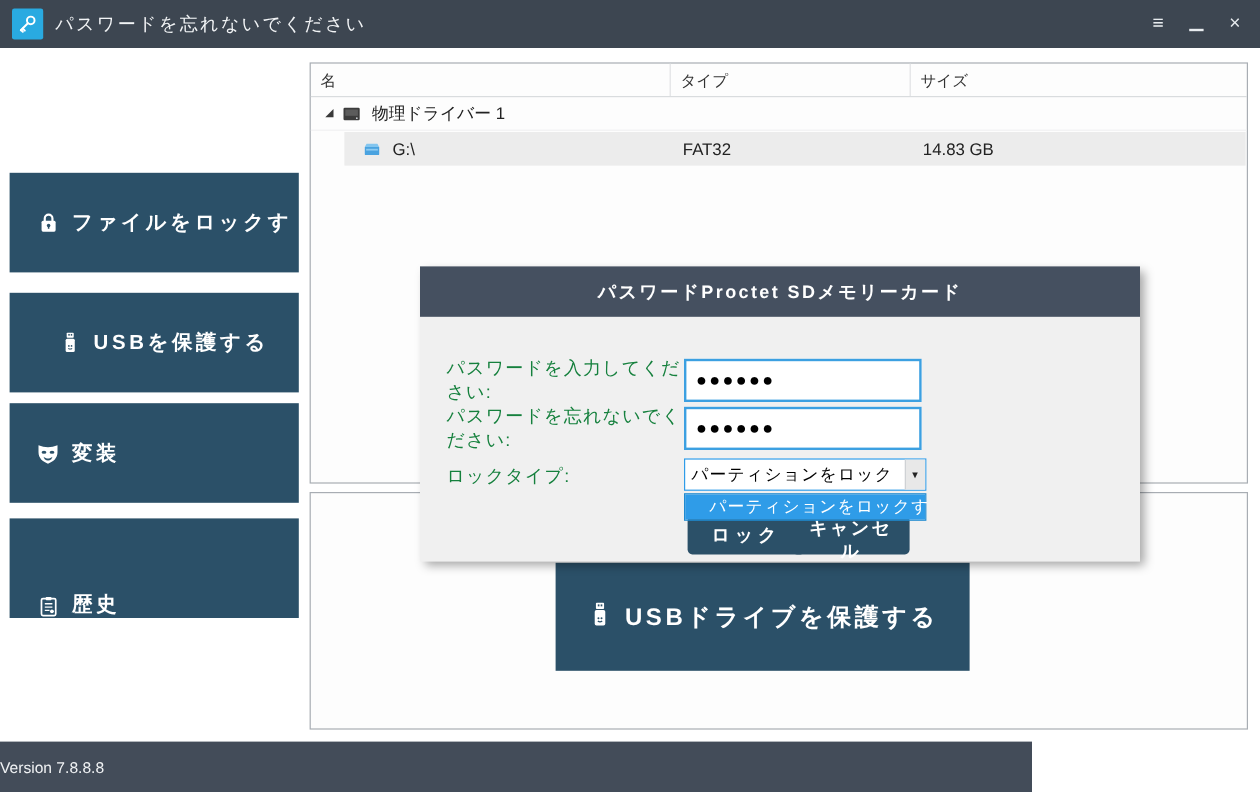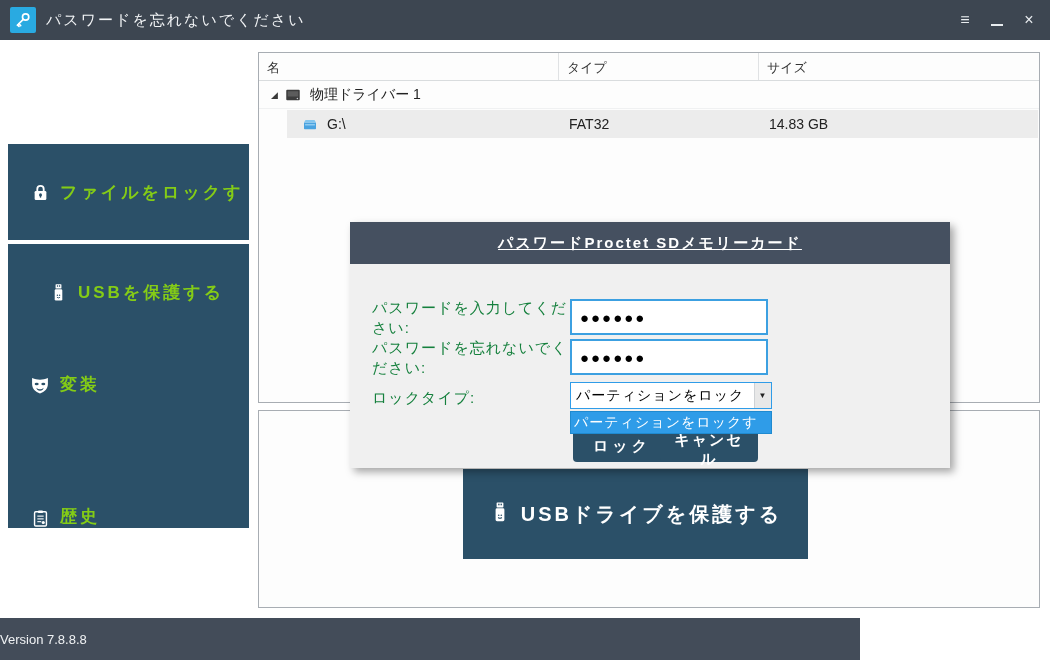--- a/index.html
+++ b/index.html
@@ -8,21 +8,21 @@
 
   
   .titlebar{position:absolute;left:0;top:0;width:1050px;height:40px;background:#3d4651;display:flex;align-items:center;}
   .logo{width:26px;height:26px;margin-left:10px;background:#29aae1;border-radius:2px;display:flex;align-items:center;justify-content:center;}
   .app-title{color:#f2f4f6;font-size:15px;margin-left:10px;letter-spacing:2px;}
   .win-controls{position:absolute;right:8px;top:0;height:40px;display:flex;align-items:center;gap:6px;}
   .win-btn{width:26px;height:26px;color:#e8ecef;display:flex;align-items:center;justify-content:center;font-size:16px;cursor:default;}
   .min-glyph{display:block;width:12px;height:2px;background:#e8ecef;margin-top:10px;}
 
   
-  .side-btn{position:absolute;left:8px;width:241px;height:96px;background:#2b5068;color:#84cc16;display:flex;align-items:center;padding-left:22px;cursor:pointer;}
+  .side-btn{position:absolute;left:8px;width:241px;height:83px;background:#2b5068;color:#ffffff;display:flex;align-items:center;padding-left:22px;cursor:pointer;}
   .side-btn .icon{width:20px;height:20px;margin-right:10px;flex:0 0 auto;display:flex;align-items:center;justify-content:center;}
   .side-btn .lbl{font-size:17px;letter-spacing:3px;font-weight:600;}
 
   
   .table-panel{position:absolute;left:258px;top:52px;width:782px;height:351px;background:#fdfdfd;border:1px solid #a8adb3;}
   .thead{position:relative;height:28px;border-bottom:1px solid #d9dcde;display:flex;}
   .th{font-size:13px;color:#333;padding:6px 0 0 8px;}
   .th.c1{width:300px;border-right:1px solid #e0e2e4;}
   .th.c2{width:200px;border-right:1px solid #e0e2e4;}
   .th.c3{flex:1;}
@@ -37,28 +37,28 @@
   .lower-panel{position:absolute;left:258px;top:410px;width:782px;height:198px;background:#fdfdfd;border:1px solid #a8adb3;}
   .usb-big-btn{position:absolute;left:204px;top:58px;width:345px;height:90px;background:#2b5068;color:#fff;display:flex;align-items:center;justify-content:center;cursor:pointer;}
   .usb-big-btn .lbl{font-size:20px;font-weight:700;letter-spacing:3px;margin-left:10px;}
 
   
   .statusbar{position:absolute;left:0;top:618px;width:860px;height:42px;background:#434c59;display:flex;align-items:center;}
   .version{color:#f0f2f4;font-size:13px;margin-right:18px;}
 
   
   .dialog{position:absolute;left:350px;top:222px;width:600px;height:246px;background:#f0f0f0;box-shadow:4px 4px 8px rgba(0,0,0,0.35);z-index:50;}
-  .dialog-title{height:42px;background:#455060;color:#fff;display:flex;align-items:center;justify-content:center;font-size:15px;font-weight:700;letter-spacing:2px;text-decoration:underline;}
+  .dialog-title{height:42px;background:#455060;color:#fff;display:flex;align-items:center;justify-content:center;font-size:15px;font-weight:700;letter-spacing:2px;}
   .dlg-label{position:absolute;left:22px;width:202px;font-size:15px;color:#15803d;letter-spacing:1px;line-height:1.35;}
   .pwd-box{position:absolute;left:220px;width:198px;height:36px;background:#fff;border:2px solid #3ca0e1;font-size:15px;letter-spacing:2px;color:#000;display:flex;align-items:center;padding-left:8px;}
   .combo{position:absolute;left:220px;top:160px;width:202px;height:27px;background:#fff;border:1px solid #2f9ce8;display:flex;align-items:center;font-size:14px;letter-spacing:1px;cursor:pointer;}
   .combo .sel-text{flex:1;padding-left:5px;white-space:nowrap;overflow:hidden;}
   .combo .arrow-btn{width:17px;height:100%;background:#e8e8e8;border-left:1px solid #cfd2d5;display:flex;align-items:center;justify-content:center;font-size:8px;color:#222;}
   .combo-list{position:absolute;left:220px;top:189px;width:202px;z-index:60;border:1px solid #1f8ad0;background:#2f9ce8;}
-  .combo-option{height:21px;background:#2f9ce8;color:#fff;font-size:14px;letter-spacing:1px;display:flex;align-items:center;padding-left:3px;cursor:pointer;white-space:nowrap;}
+  .combo-option{height:21px;background:#2f9ce8;color:#fff;font-size:14px;letter-spacing:1px;display:flex;align-items:center;padding-left:20px;cursor:pointer;white-space:nowrap;}
   .dlg-btn{position:absolute;top:208px;width:98px;height:32px;background:#2b5068;color:#fff;border:none;border-radius:4px;font-size:15px;font-weight:600;letter-spacing:4px;cursor:pointer;z-index:55;}
   .dlg-btn.ok{left:201px;margin-left:22px;}
   .dlg-btn.cancel{left:310px;letter-spacing:2px;}
 </style>
 </head>
 <body>
 
 <div id="app">
 
   <div class="titlebar">

